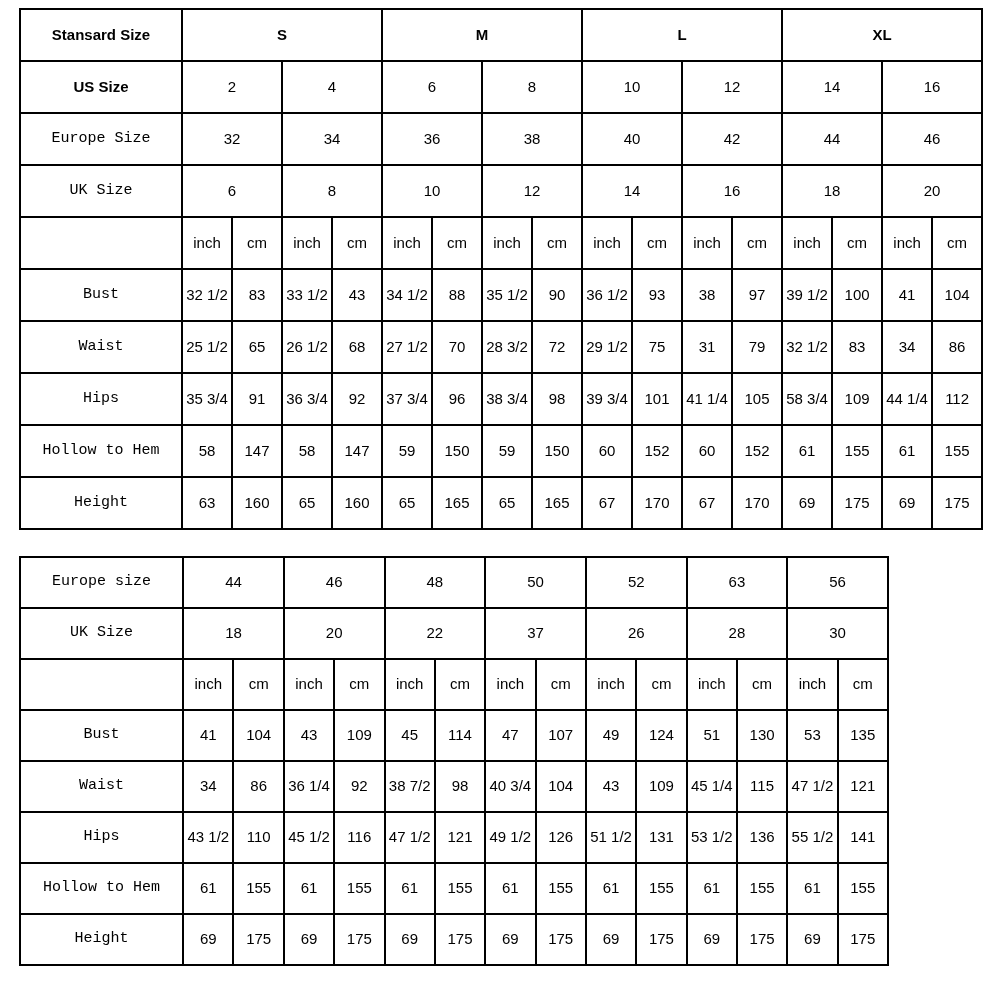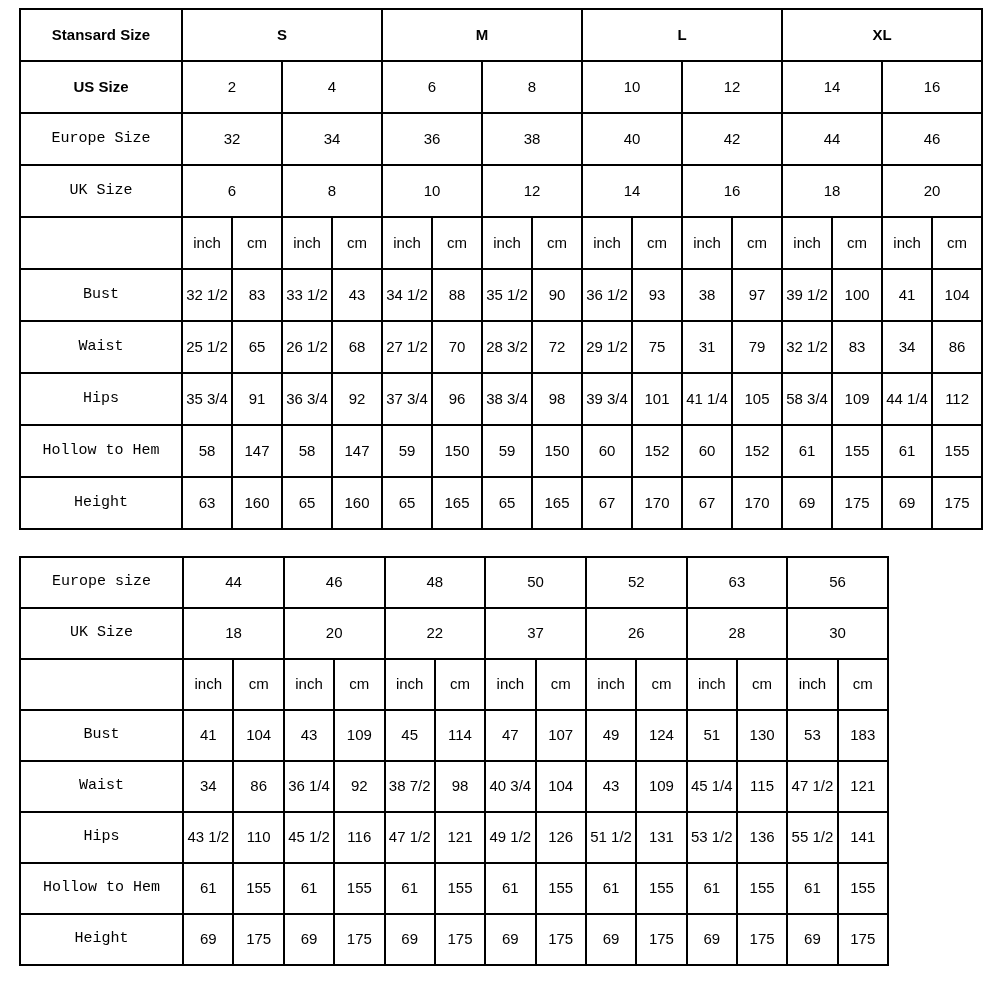--- a/index.html
+++ b/index.html
@@ -342,21 +342,21 @@
         <td>109</td>
         <td>45</td>
         <td>114</td>
         <td>47</td>
         <td>107</td>
         <td>49</td>
         <td>124</td>
         <td>51</td>
         <td>130</td>
         <td>53</td>
-        <td>183</td>
+        <td>135</td>
       </tr>
 
       <tr>
         <td class="rowhead">Waist</td>
         <td>34</td>
         <td>86</td>
         <td>36 1/4</td>
         <td>92</td>
         <td>38 7/2</td>
         <td>98</td>

